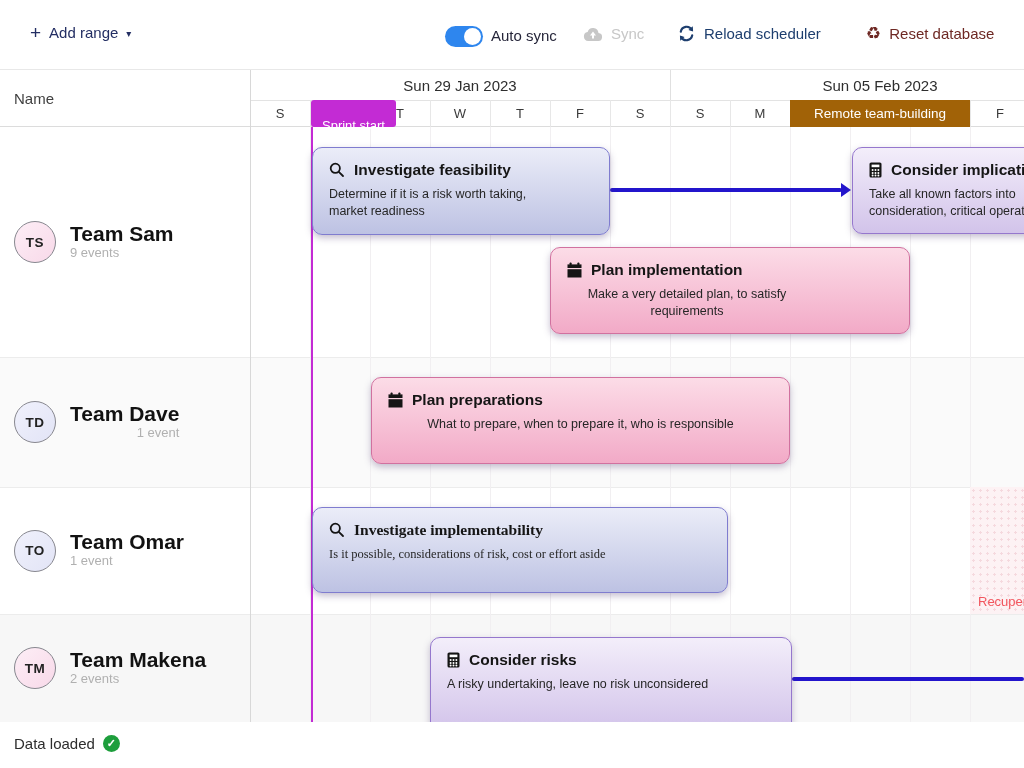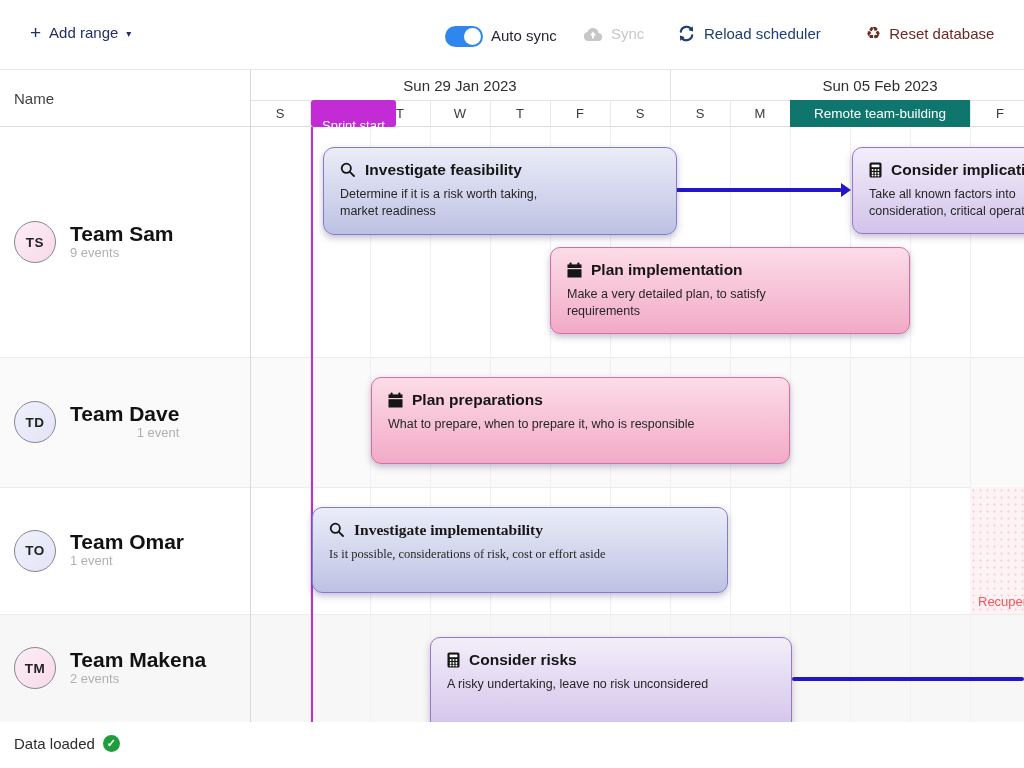--- a/index.html
+++ b/index.html
@@ -23,21 +23,21 @@
   .recycle-glyph { font-family:"DejaVu Sans", sans-serif; font-size:17px; line-height:17px; }
   
   .grid-header { position:absolute; left:0; top:70px; width:1024px; height:57px; background:#fff; border-bottom:1px solid #dcdcdc; }
   .name-header { position:absolute; left:14px; top:0; height:57px; line-height:57px; font-size:15px; font-weight:500; color:#3f3f3f; }
   .week-label { position:absolute; top:0; height:30px; line-height:32px; text-align:center; font-size:15px; font-weight:500; color:#2e2e2e; }
   .week-sep { position:absolute; top:0; width:1px; height:30px; background:#e0e0e0; }
   .day-row-line { position:absolute; left:250px; top:30px; width:774px; height:1px; background:#e3e3e3; }
   .day-letter { position:absolute; top:30px; width:60px; height:27px; line-height:27px; text-align:center; font-size:13px; font-weight:500; color:#3a3a3a; }
   .day-sep { position:absolute; top:30px; width:1px; height:27px; background:#e7e7e7; }
   .sprint-label { position:absolute; left:311px; top:30px; height:27px; line-height:27px; padding:12px 11px; background:#c32bd4; color:#fff; font-size:13px; border-radius:3px; z-index:5; white-space:nowrap; }
-  .remote-label { position:absolute; left:790px; top:30px; width:180px; height:27px; line-height:27px; text-align:center; background:#0f766e; color:#fff; font-size:13.5px; z-index:5; white-space:nowrap; }
+  .remote-label { position:absolute; left:790px; top:30px; width:180px; height:27px; line-height:27px; text-align:center; background:#a16207; color:#fff; font-size:13.5px; z-index:5; white-space:nowrap; }
   .splitter { position:absolute; left:250px; top:70px; width:1px; height:652px; background:#d8d8d8; z-index:6; }
   
   .body { position:absolute; left:0; top:127px; width:1024px; height:595px; overflow:hidden; background:#fff; }
   .stripe { position:absolute; left:0; width:1024px; }
   .row-sep { position:absolute; left:0; width:1024px; height:1px; background:#ececec; }
   .vline { position:absolute; top:0; width:1px; height:595px; background:#f1eff1; }
   .sprint-line { position:absolute; left:311px; top:0; width:2px; height:595px; background:#c32bd4; z-index:2; }
   .recup-range { position:absolute; left:970px; top:360px; width:160px; height:127px; background-color:#fdf2f4; background-image:radial-gradient(#f5d9de 1px, transparent 1.2px); background-size:7px 7px; z-index:1; }
   .recup-label { position:absolute; left:8px; bottom:5px; color:#f2565e; font-size:13px; white-space:nowrap; }
   .dep { position:absolute; height:4px; background:#2315cc; z-index:3; border-radius:2px; }
@@ -45,21 +45,21 @@
   
   .resource { position:absolute; left:0; width:250px; display:flex; align-items:center; gap:14px; padding-left:14px; }
   .avatar { width:42px; height:42px; border-radius:50%; border:1.5px solid #87878f; display:flex; align-items:center; justify-content:center; font-size:13.5px; font-weight:600; color:#222; letter-spacing:.5px; flex:0 0 auto; }
   .avatar.pink { background:linear-gradient(135deg,#fdeef6,#f8d9e9); }
   .avatar.lav  { background:linear-gradient(135deg,#f0f1fc,#e2e4f6); }
   .res-name { font-size:21px; font-weight:600; color:#121212; line-height:20px; }
   .res-count { font-size:13px; color:#b0b0b0; line-height:17px; }
   
   .event { position:absolute; border-radius:10px; padding:13px 16px; z-index:4; box-shadow:0 3px 7px rgba(90,70,120,.35); overflow:hidden; }
   .event.lav    { background:linear-gradient(180deg,#ebedf8,#bdc2e3); border:1px solid #7f7ccf; }
-  .event.pink   { background:linear-gradient(180deg,#fcdce7,#f2aac7); border:1px solid #d1719f; }
+  .event.pink   { background:linear-gradient(180deg,#fcdce7,#f2aac7); border:1px solid #d1719f;text-align:center; }
   .event.purple { background:linear-gradient(180deg,#f3eefa,#d2c3ea); border:1px solid #9577cd; }
   .ev-title { display:flex; align-items:center; gap:9px; font-size:15.5px; font-weight:600; color:#151515; white-space:nowrap; }
   .ev-desc { margin-top:7px; font-size:12.5px; line-height:17px; color:#262626; }
   .one-line { white-space:nowrap; }
   .ev-icon { flex:0 0 auto; display:inline-flex; }
   
   .footer { position:absolute; left:0; top:722px; width:1024px; height:46px; background:#fff; }
   .status { position:absolute; left:14px; top:13px; display:flex; align-items:center; gap:8px; font-size:15px; color:#2d2d2d; }
   .check-circle { width:17px; height:17px; border-radius:50%; background:#1d9e3c; color:#fff; font-size:11px; font-weight:700; display:flex; align-items:center; justify-content:center; }
 </style>
@@ -189,21 +189,21 @@
         </div>
     </div>
     <div class="resource" style="top:487px;height:108px;">
       <div class="avatar pink">TM</div>
       <div>
           <div class="res-name">Team Makena</div>
            <div class="res-count">2 events</div>
         </div>
     </div>
 
-    <div class="event lav" style="left:323px;top:20px;width:354px;height:88px;border-radius:11px;">
+    <div class="event lav" style="left:312px;top:20px;width:298px;height:88px;">
       <div class="ev-title">
           <span class="ev-icon">
         <svg width="16" height="16" viewBox="0 0 16 16" fill="none">
               <circle cx="6.3" cy="6.3" r="4.6" stroke="#151515" stroke-width="1.8"></circle>
               <line x1="9.8" y1="9.8" x2="14" y2="14" stroke="#151515" stroke-width="1.8" stroke-linecap="round"></line>
             </svg>
           </span>
         <span>Investigate feasibility</span>
         </div>
       <div class="ev-desc" style="max-width:238px;">Determine if it is a risk worth taking, market readiness</div>

